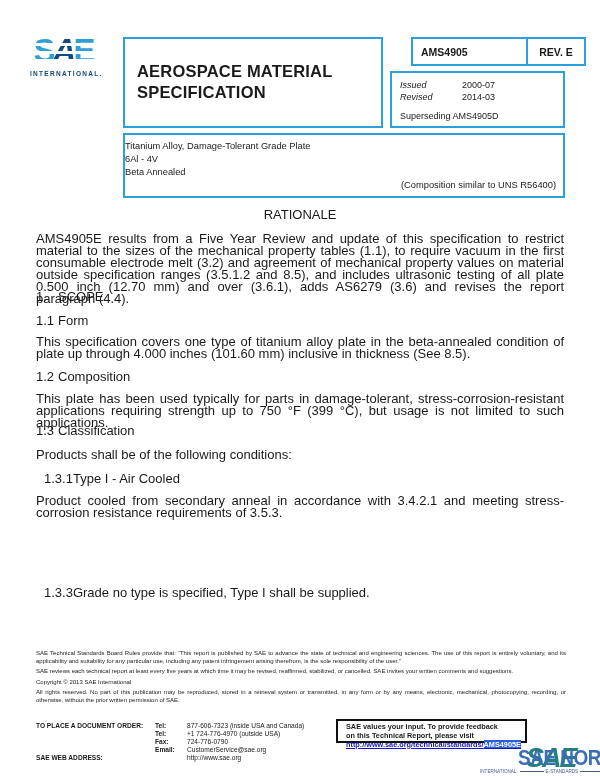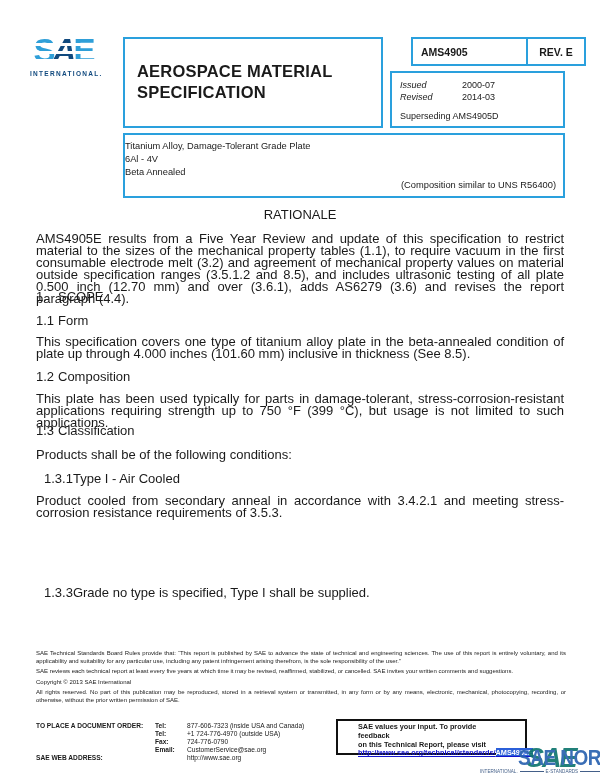--- a/index.html
+++ b/index.html
@@ -52,22 +52,22 @@
 
   
   .order-heading { left:36px; top:722px; font-size:6.6px; font-weight:bold; }
   .order-rows { left:155px; top:722px; font-size:6.6px; line-height:8px; }
   .order-row { display:flex; }
   .order-row .olbl { width:32px; font-weight:bold; }
   .web-heading { left:36px; top:754px; font-size:6.6px; font-weight:bold; }
 
   
   .feedback {
-    left:336px; top:719px; width:191px; height:36px;
-    border:2.5px solid #111; background:#fff; padding:2px 20px;
+    left:336px; top:719px; width:191px; height:24px;
+    border:2.5px solid #111; background:#fff; padding:2px 8px;
     font-size:7.3px; font-weight:bold; line-height:8.8px; z-index:2;
   }
   .fb-link { color:#1414cc; text-decoration:underline; cursor:pointer; white-space:nowrap; }
   .fb-hl { background:#2b5fd9; color:#ffffff; }
 
   
   .watermark { left:478px; top:741px; width:130px; z-index:3; opacity:0.92; }
   .wm-sae { position:absolute; left:0; top:2px; font-size:27px; font-weight:bold; font-style:italic; letter-spacing:-2px; color:#0f766e;margin-left:48px; }
   .wm-name { position:absolute; left:40px; top:4px; font-size:19px; font-weight:bold; letter-spacing:-0.5px; color:#2a62b0; transform:scaleY(1.15); transform-origin:top; white-space:nowrap; }
   .wm-sub { position:absolute; left:2px; top:28px; width:126px; display:flex; align-items:center; font-size:4.6px; color:#34527e; white-space:nowrap; }

